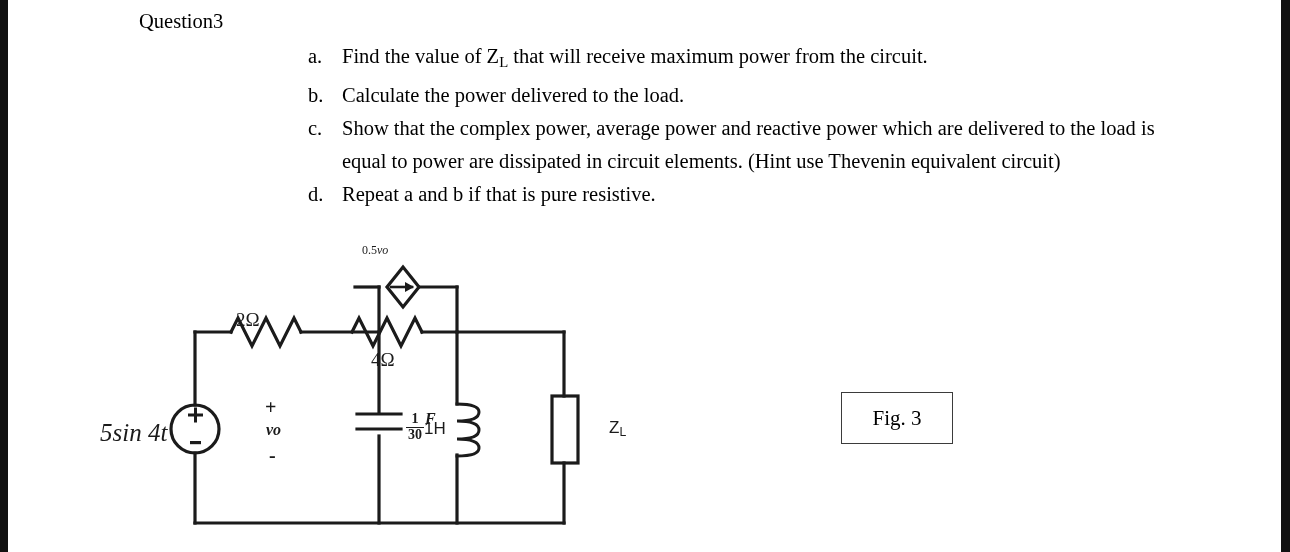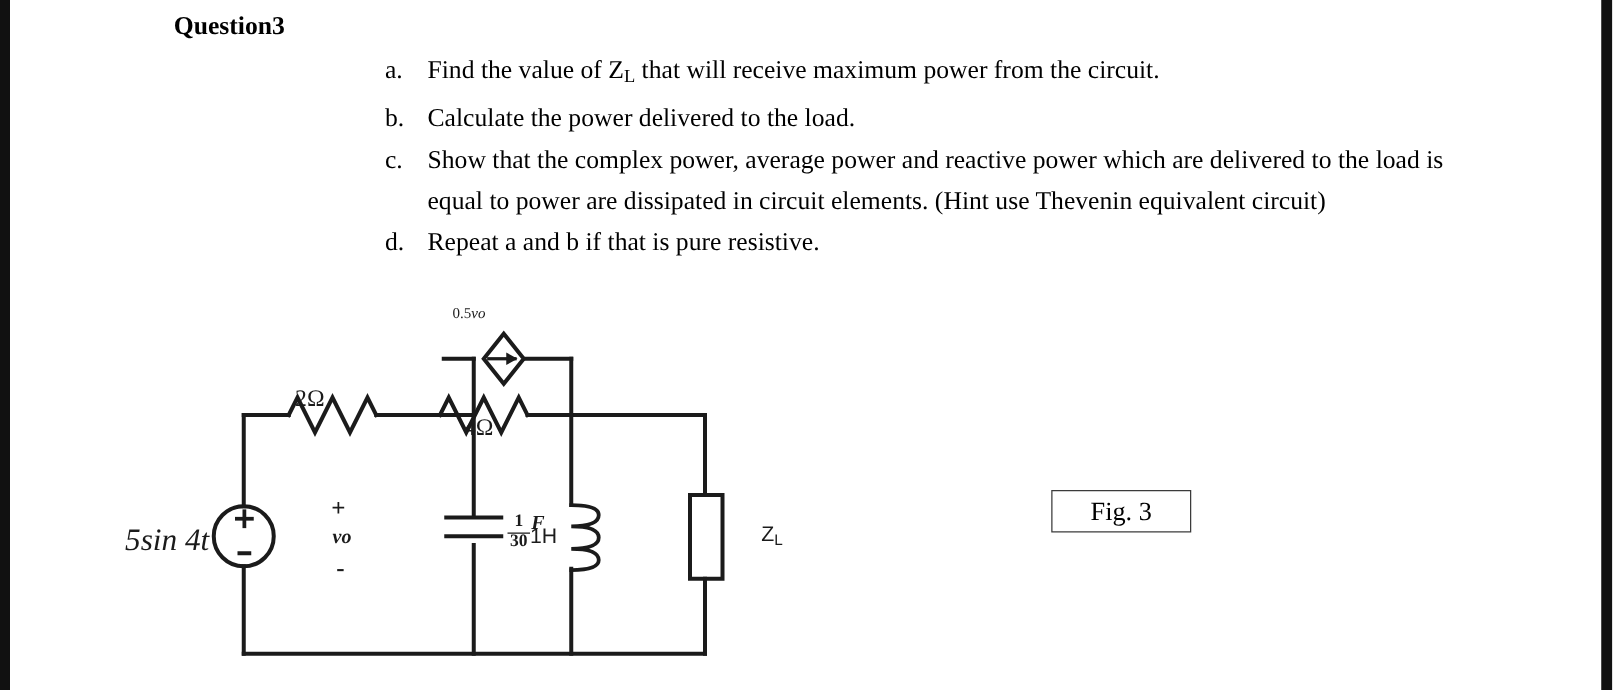--- a/index.html
+++ b/index.html
@@ -37,21 +37,21 @@
     width: 1060px;
   }
   .qhead {
     display: flex;
     align-items: baseline;
     font-size: 20.5px;
     line-height: 30px;
     white-space: nowrap;
   }
   .qhead .qlabel {
-    font-weight: bold;
+    font-weight: normal;
     margin-right: 16px;
   }
   .qhead .qtext { font-weight: normal; }
 
   .qlist {
     margin: 4px 0 0 0;
     padding: 0;
     list-style: none;
   }
   .qlist li {
@@ -75,21 +75,21 @@
   #circuit {
     position: absolute;
     left: 0;
     top: 0;
   }
   .figbox {
     position: absolute;
     left: 841px;
     top: 392px;
     width: 112px;
-    height: 34px;
+    height: 52px;
     border: 1.6px solid #3b3b3b;
     box-sizing: border-box;
     display: flex;
     align-items: center;
     justify-content: center;
   }
   .figbox span {
     font-size: 21px;
   }
   .lbl {
@@ -201,21 +201,21 @@
 
     <g fill="#1b1b1b" stroke="none">
       <rect x="188" y="413.5" width="15" height="3"></rect>
       <rect x="194" y="407.5" width="3" height="15"></rect>
       <rect x="190" y="441" width="11" height="3.2"></rect>
     </g>
   </svg>
 
   <div class="lbl lbl-ohm" style="left:236px; top:296px;margin-top:13px;">2Ω</div>
 
-  <div class="lbl lbl-ohm" style="left:371px; top:332px;text-align:right;">4Ω</div>
+  <div class="lbl lbl-ohm" style="left:371px; top:349px;text-align:right;">4Ω</div>
 
   <div class="lbl lbl-dep" style="left:362px; top:243px;"><span>0.5</span><i>vo</i></div>
 
   <div class="lbl lbl-src" style="left:100px; top:419px;">5sin 4t</div>
 
   <div class="lbl lbl-pm" style="left:265px; top:396px;">+</div>
   <div class="lbl lbl-bold-i" style="left:266px; top:421px;">vo</div>
   <div class="lbl lbl-pm" style="left:269px; top:444px;">-</div>
 
   <div class="lbl" style="left:406px; top:410px;">

